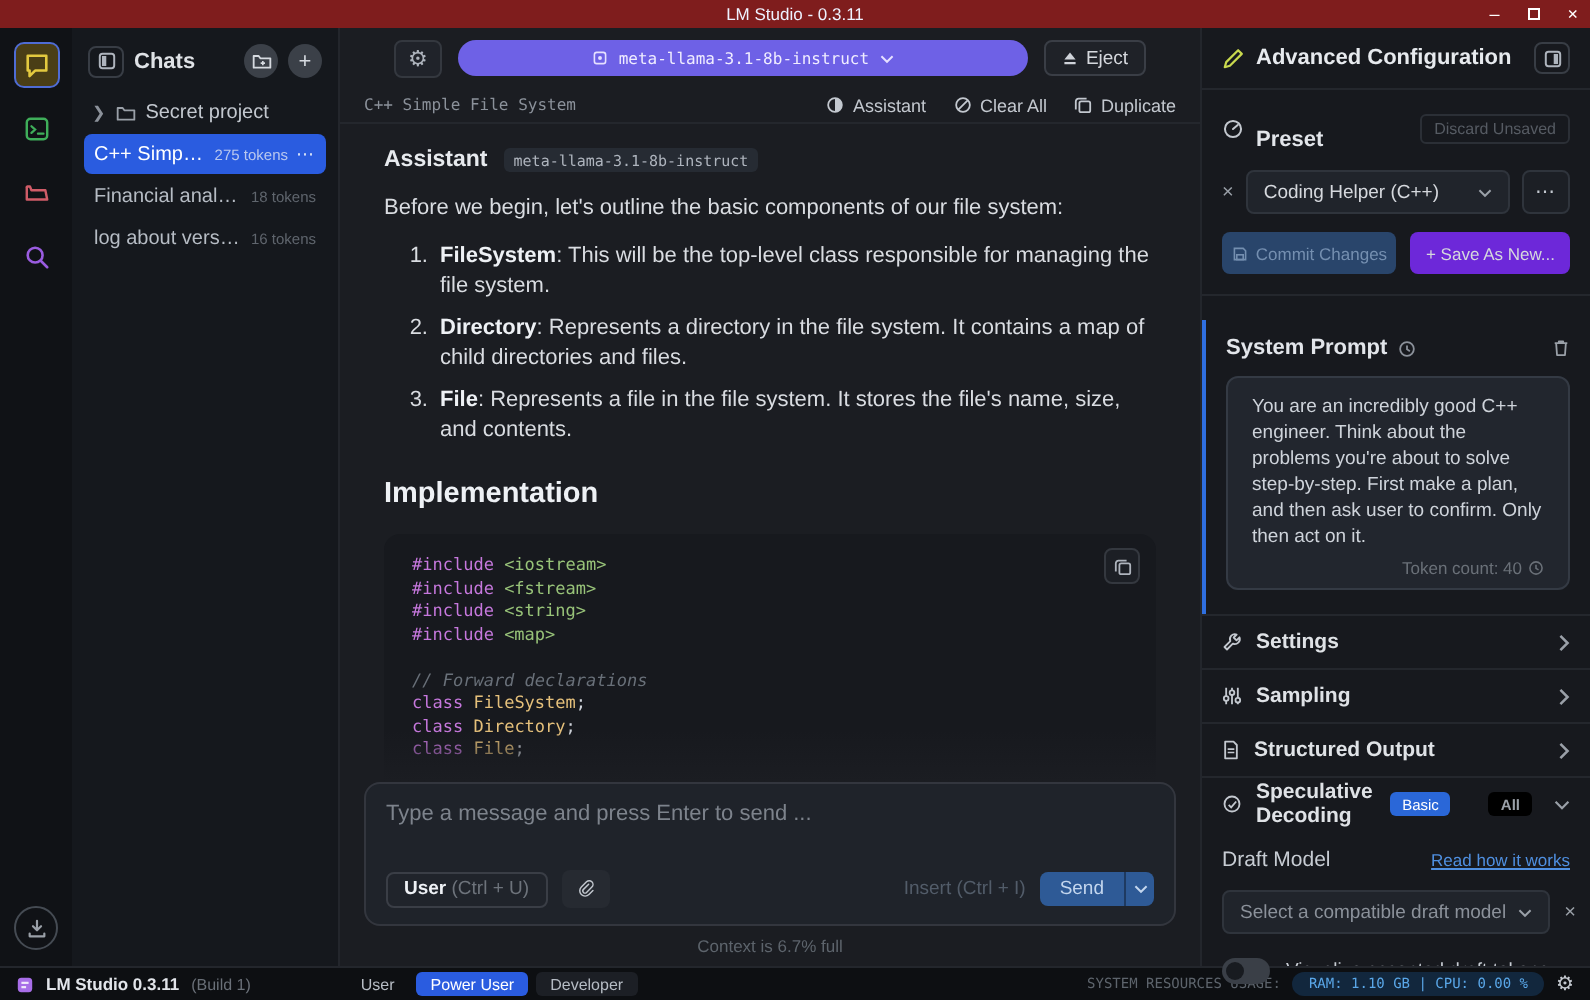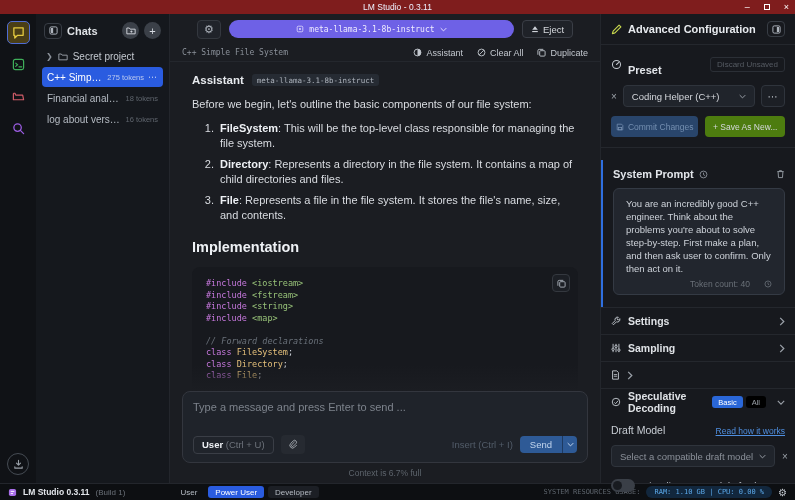--- a/index.html
+++ b/index.html
@@ -89,34 +89,34 @@
   .pr-label { font-size:11px; font-weight:bold; color:#e2e5ea; flex:1;margin-top:11px; }
   .discard { font-size:8px; color:#565b63; border:1px solid #2b2f36; border-radius:3px; padding:2px 6px; }
   .pr-row2 { display:flex; align-items:center; gap:6px; margin-top:9px; }
   .x-icon { color:#9aa0a8; font-size:10px; }
   .select { flex:1; height:22px; background:#20242b; border:1px solid #2f343c; border-radius:4px; display:flex; align-items:center; padding:0 8px; font-size:9.5px; color:#d5d8dd; gap:6px; }
   .select .sel-text { flex:1; white-space:nowrap; overflow:hidden; }
   .select.placeholder .sel-text { color:#8b919a; }
   .dots-btn { width:24px; height:22px; border:1px solid #2f343c; border-radius:4px; display:flex; align-items:center; justify-content:center; color:#c3c8cf; font-size:10px; letter-spacing:1px; background:#1c1f25; }
   .pr-row3 { display:flex; gap:7px; margin-top:9px;align-items:flex-end; }
   .commit-btn { flex:1.1; height:21px; background:#2b4a74; border-radius:4px; display:flex; align-items:center; justify-content:center; gap:4px; font-size:8.5px; color:#7f9cc0; opacity:.9; }
-  .savenew-btn { flex:1; height:21px; background:#4d7c0f; border-radius:4px; display:flex; align-items:center; justify-content:center; gap:3px; font-size:8.5px; color:#d5d8dd; }
+  .savenew-btn { flex:1; height:21px; background:#6d28d9; border-radius:4px; display:flex; align-items:center; justify-content:center; gap:3px; font-size:8.5px; color:#d5d8dd; }
   .sp-section { padding:8px 10px 12px; border-left:2px solid #2f6fe0;margin-top:12px; }
   .sp-head { display:flex; align-items:center; gap:5px; }
   .sp-title { font-size:11px; font-weight:bold; color:#e2e5ea; }
   .sp-head .spacer { flex:1; }
   .sp-box { margin-top:8px; background:#22262e; border:1px solid #343a44; border-radius:6px; padding:8px 12px 5px; }
   .sp-text { font-size:9.5px; line-height:13px; color:#ced3da; }
-  .sp-count { margin-top:4px; display:flex; justify-content:flex-end; align-items:center; gap:14px; font-size:8.5px; color:#6a7078; }
+  .sp-count { margin-top:4px; display:flex; justify-content:flex-end; align-items:center; gap:3px; font-size:8.5px; color:#6a7078; }
   .cfg-row { height:26px; flex:0 0 26px; display:flex; align-items:center; gap:7px; padding:0 10px; }
   .cfg-row .lbl { font-size:10.5px; font-weight:bold; color:#dfe2e6; flex:1; }
-  .pill-group { display:flex; gap:3px; margin-right:4px; }
+  .pill-group { display:flex; gap:19px; margin-right:4px; }
   .pill { font-size:7.5px; border-radius:3px; padding:1.5px 6px; }
   .pill.on { background:#2a67d8; color:#fff; }
-  .pill.off { background:#000000; color:#9aa0a8; }
+  .pill.off { background:#000000; color:#9aa0a8;font-weight:bold; }
   .draft-block { padding:9px 10px; }
   .draft-row1 { display:flex; align-items:baseline; }
   .draft-lbl { font-size:10.5px; color:#c7ccd3; flex:1; }
   .draft-link { font-size:8.5px; color:#4f8fe0; text-decoration:underline; }
   .draft-row2 { display:flex; align-items:center; gap:7px; margin-top:9px; }
   .toggle-row { display:flex; align-items:center; gap:8px; margin-top:12px; }
   .toggle { width:24px; height:13px; border-radius:7px; background:#3a3f47; position:relative; }
   .toggle .knob { position:absolute; left:2px; top:2px; width:9px; height:9px; border-radius:50%; background:#181b20; }
   .toggle-lbl { font-size:9.5px; color:#c7ccd3; }
   .notes-block { margin-top:auto; }
@@ -472,20 +472,21 @@
       </div>
       <div class="sep"></div>
 
       <div class="cfg-row">
         <span>
           <svg width="9" height="10" viewBox="0 0 10 12">
               <path d="M1.5 1h5l2 2v8h-7z" fill="none" stroke="#c3c8cf" stroke-width="1.1" stroke-linejoin="round"></path>
               <path d="M3 5.5h4M3 7.5h4" stroke="#c3c8cf" stroke-width="1"></path>
             </svg>
         </span>
+        <span class="lbl">Structured Output</span>
         <svg width="6" height="9" viewBox="0 0 6 10">
             <path d="M1 1l4 4-4 4" fill="none" stroke="#9aa0a8" stroke-width="1.4"></path>
           </svg>
       </div>
       <div class="sep"></div>
 
       <div class="cfg-row">
         <span>
           <svg width="10" height="10" viewBox="0 0 12 12">
               <circle cx="6" cy="6" r="4.5" fill="none" stroke="#c3c8cf" stroke-width="1.1"></circle>

